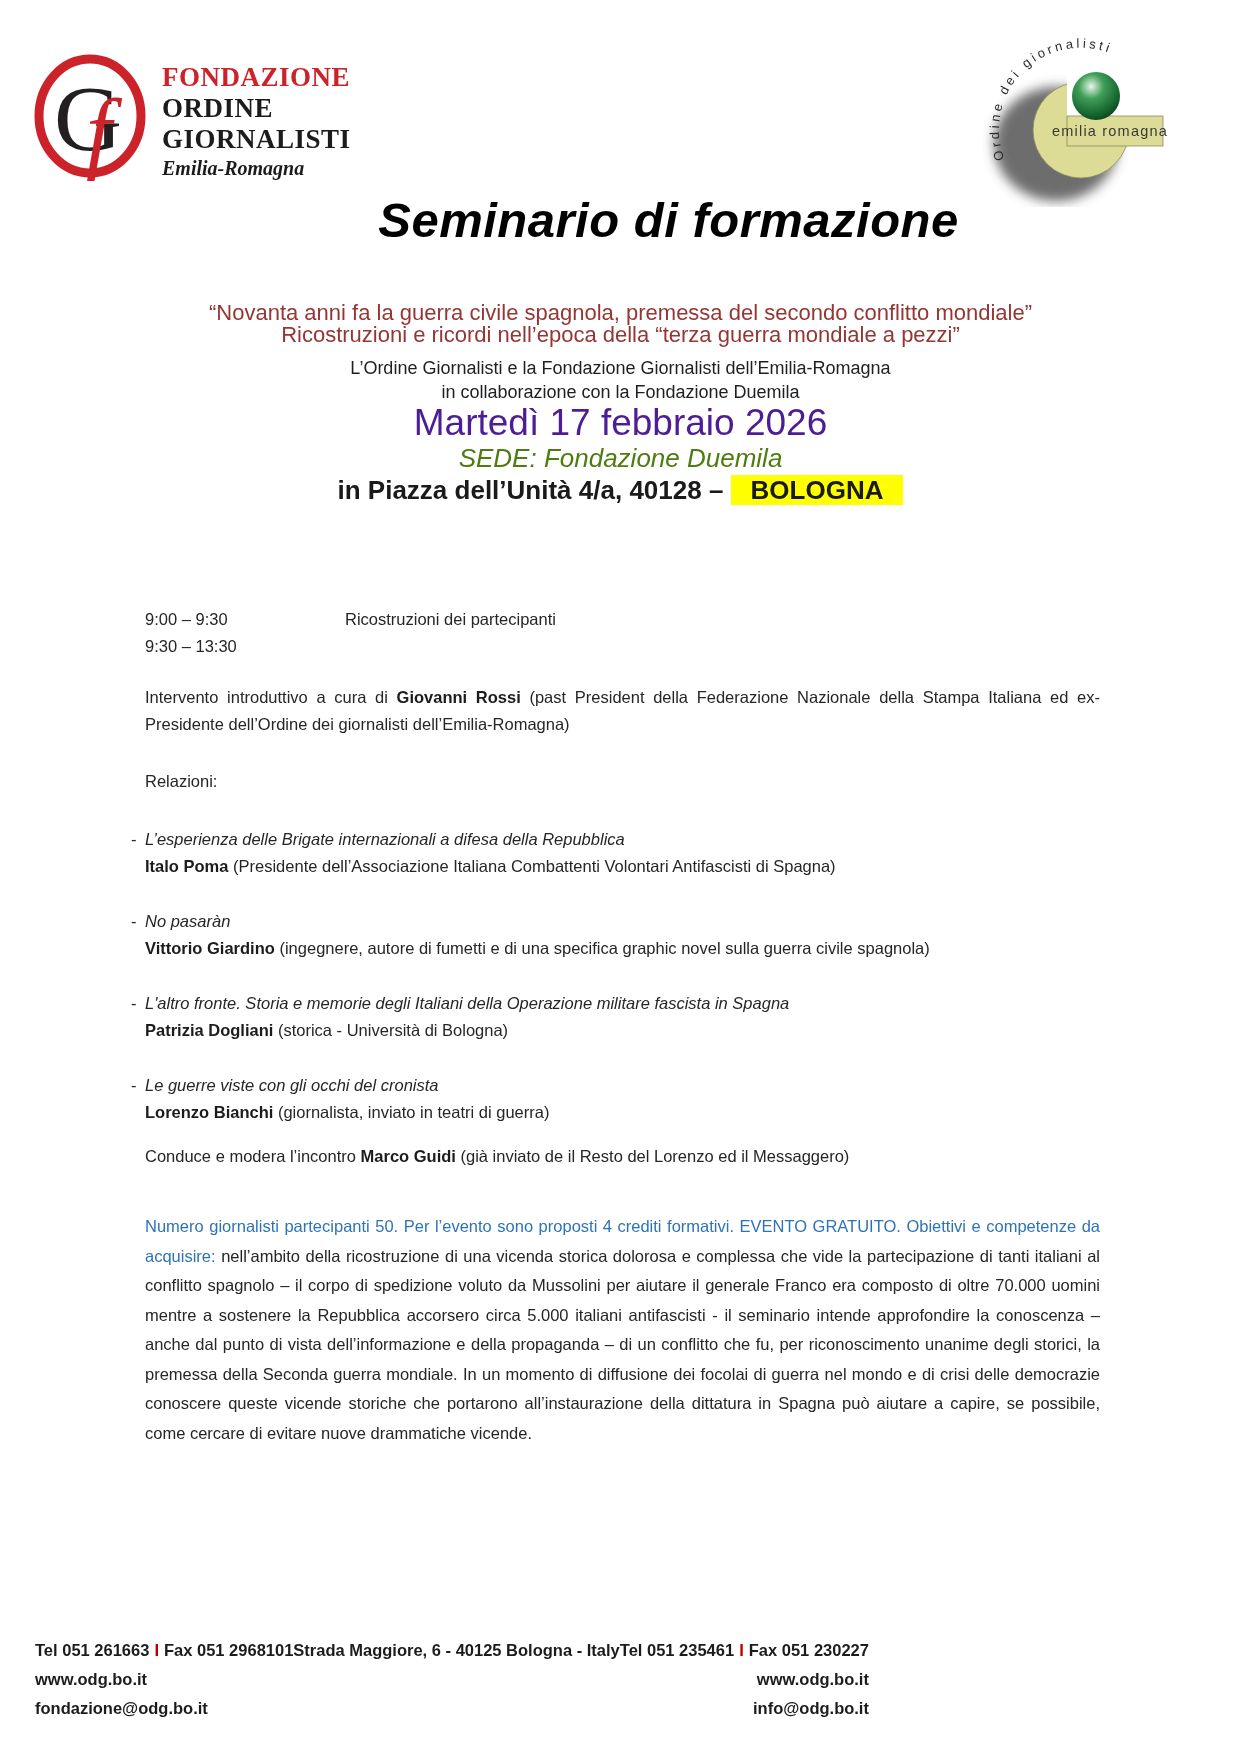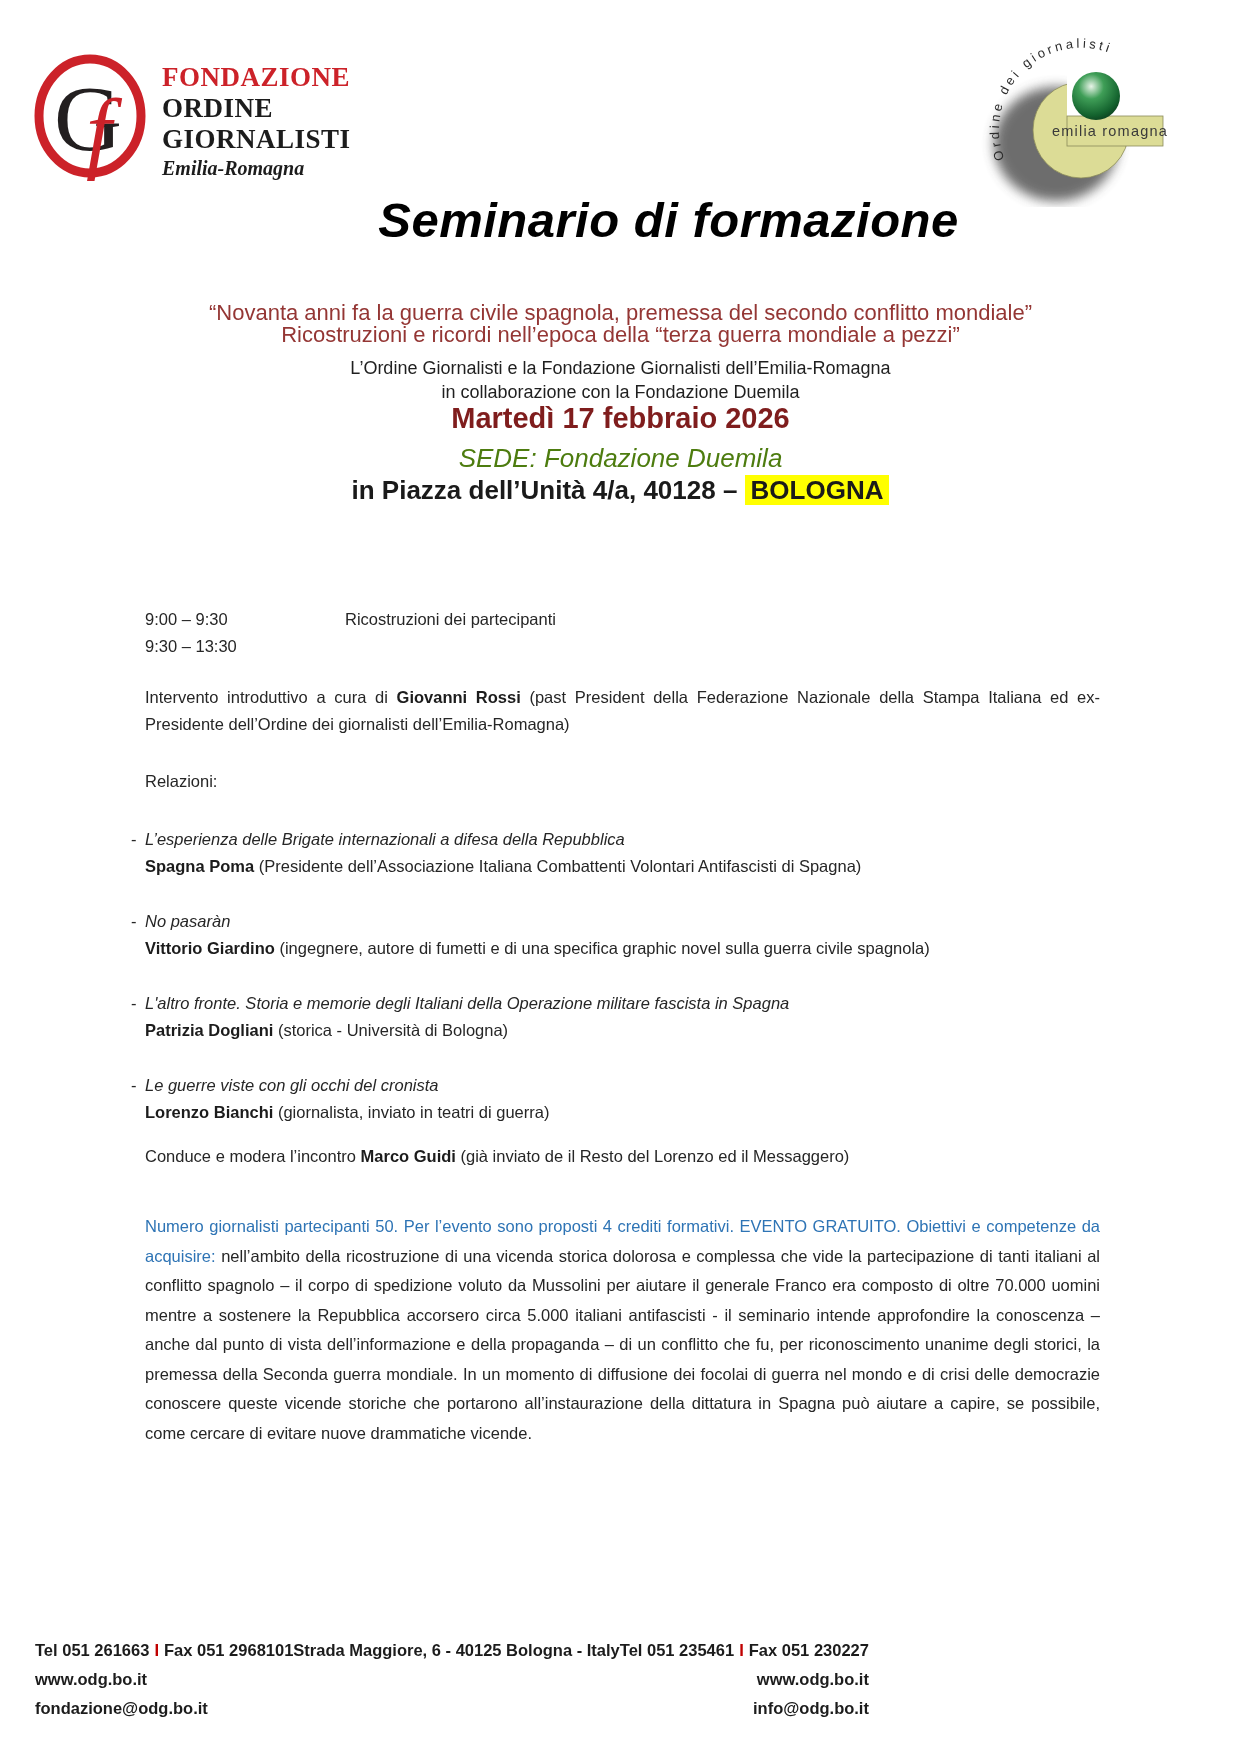--- a/index.html
+++ b/index.html
@@ -20,24 +20,24 @@
   .er-text{font-family:"Liberation Sans",sans-serif;font-size:14.5px;letter-spacing:1.2px;fill:#3a3a3a;}
 
   
   .doc-title{top:192px;font-size:49px;font-style:italic;font-weight:600;color:#000000;letter-spacing:.5px;padding-left:48px;}
   .sub1{top:300px;}
   .sub2{top:322px;}
   .sub{font-size:22px;color:#943634;}
   .org1{top:358px;}
   .org2{top:382px;}
   .org{font-size:18px;color:#1f1f1f;}
-  .date-line{top:402px;font-size:29px;font-weight:700;color:#7f1d1d;}
+  .date-line{top:402px;font-size:37px;font-weight:400;color:#4c1d95;}
   .venue-line{top:443px;font-size:26px;font-style:italic;color:#4d7c0f;}
   .addr-line{top:475px;font-size:26px;font-weight:600;color:#1a1a1a;}
-  .hl{background:#FFFF00;padding:0 6px;}
+  .hl{background:#FFFF00;padding:0 20px;}
 
   
   .col{left:145px;width:955px;}
   .body-text{font-size:16.5px;line-height:27px;color:#262626;}
   .schedule{top:606px;}
   .sched-row{display:flex;}
   .sched-time{width:200px;}
   .intro{top:684px;text-align:justify;}
   .relazioni{top:768px;}
   .talks{top:826px;}
@@ -131,21 +131,21 @@
   <div class="abs col body-text relazioni">Relazioni:</div>
 
   <div class="abs col body-text talks">
 
     <div class="talk">
       <div class="talk-title">
         <span class="dash">-</span>
           <span>L’esperienza delle Brigate internazionali a difesa della Repubblica</span>
       </div>
       <div class="talk-speaker">
-        <span class="bold-name">Spagna Poma</span><span> (Presidente dell’Associazione Italiana Combattenti Volontari Antifascisti di Spagna)</span>
+        <span class="bold-name">Italo Poma</span><span> (Presidente dell’Associazione Italiana Combattenti Volontari Antifascisti di Spagna)</span>
       </div>
     </div>
 
     <div class="talk">
       <div class="talk-title">
         <span class="dash">-</span>
           <span>No pasaràn</span>
       </div>
       <div class="talk-speaker">
         <span class="bold-name">Vittorio Giardino</span><span> (ingegnere, autore di fumetti e di una specifica graphic novel sulla guerra civile spagnola)</span>

